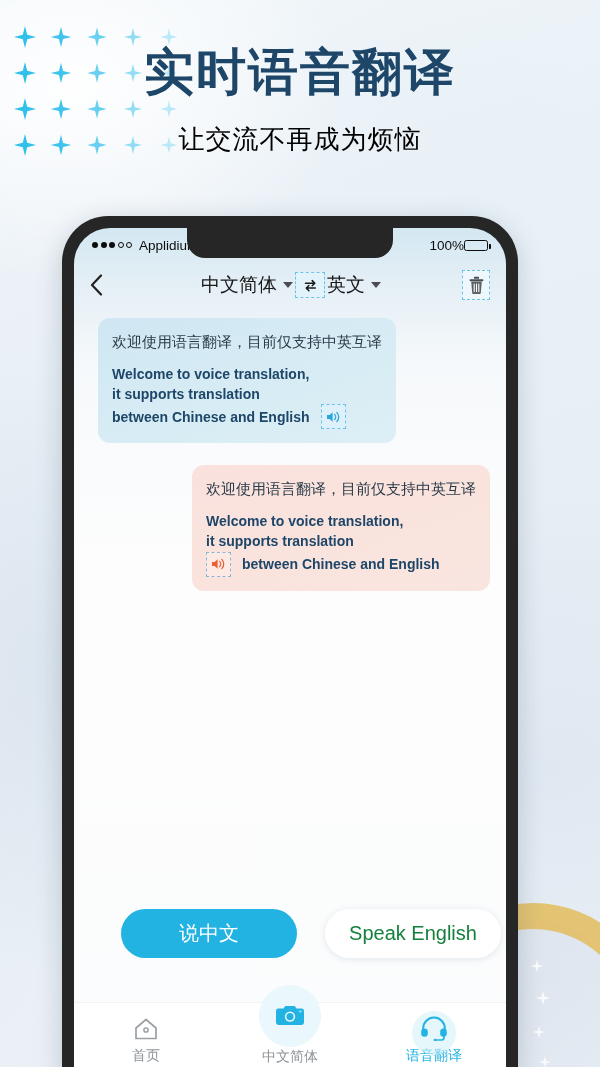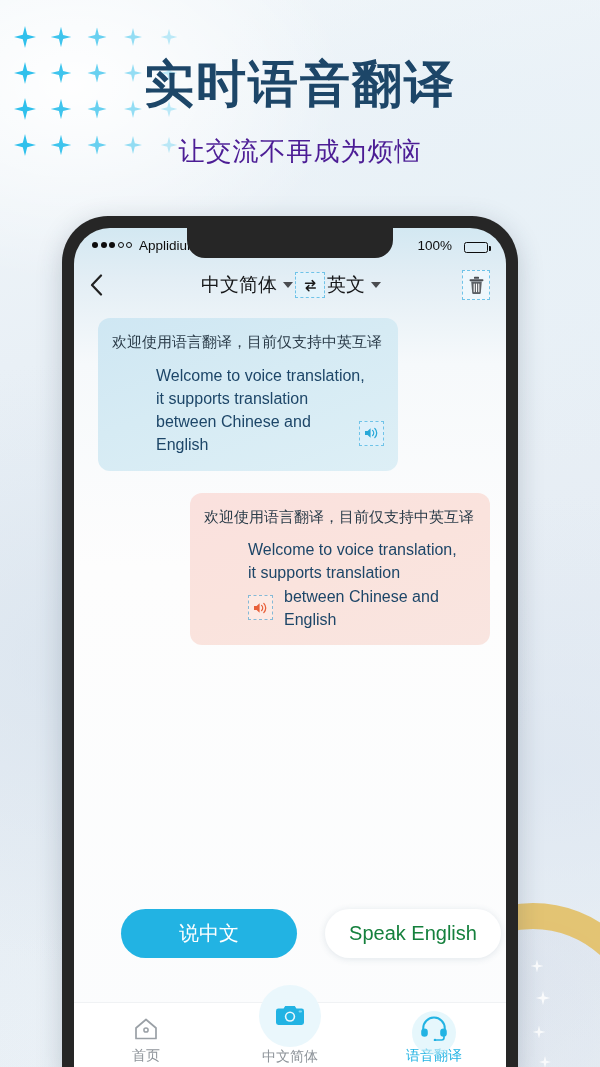--- a/index.html
+++ b/index.html
@@ -76,33 +76,33 @@
     bottom: 0;
     width: 160px;
     height: 130px;
   }
 
   
   .hero {
     position: absolute;
     top: 0; left: 0; right: 0;
     text-align: center;
-    padding-top: 56px;
+    padding-top: 44px;
   }
   .hero-title {
     font-size: 50px;
     font-weight: bold;
     color: #1d4668;
     letter-spacing: 2px;
     line-height: 1.12;
   }
   .hero-sub {
     margin-top: 22px;
     font-size: 26px;
-    color: #4c1d95;
+    color: #000000;
     letter-spacing: 1px;
   }
 
   
   .phone {
     position: absolute;
     left: 62px;
     top: 216px;
     width: 456px;
     height: 860px;
@@ -152,22 +152,22 @@
   .sb-center {
     position: absolute;
     left: 0; right: 0;
     text-align: center;
     font-size: 14px;
     font-weight: 500;
   }
   .sb-right {
     margin-left: auto;
     display: flex;
-    align-items: flex-end;
-    gap: 12px;
+    align-items: center;
+    gap: 0;
     font-size: 13.5px;
     z-index: 11;
   }
   .batt {
     width: 24px; height: 11px;
     border: 1px solid #0d0d0d;
     border-radius: 2.5px;
     position: relative;
     padding: 1px;
   }
@@ -257,25 +257,24 @@
     align-self: flex-end;
     background: linear-gradient(160deg, #fae1de 0%, #fae3dd 50%, #f9e5e0 100%);
   }
   .bub-src {
     font-size: 15px;
     line-height: 1.45;
     color: #2b3c49;
     margin-bottom: 11px;
   }
   .bub-dst {
-    font-size: 16px;
+    font-size: 14px;
     line-height: 1.45;
     color: #1d4668;
-    font-weight: 400;
-    margin-left: 44px;
+    font-weight: 700;
   }
   .bub-dst .with-icon {
     display: inline-flex;
     align-items: center;
     gap: 11px;
   }
   .spk {
     width: 25px; height: 25px;
     border: 1.5px dashed #6fc3e8;
     background: #def0fa;

